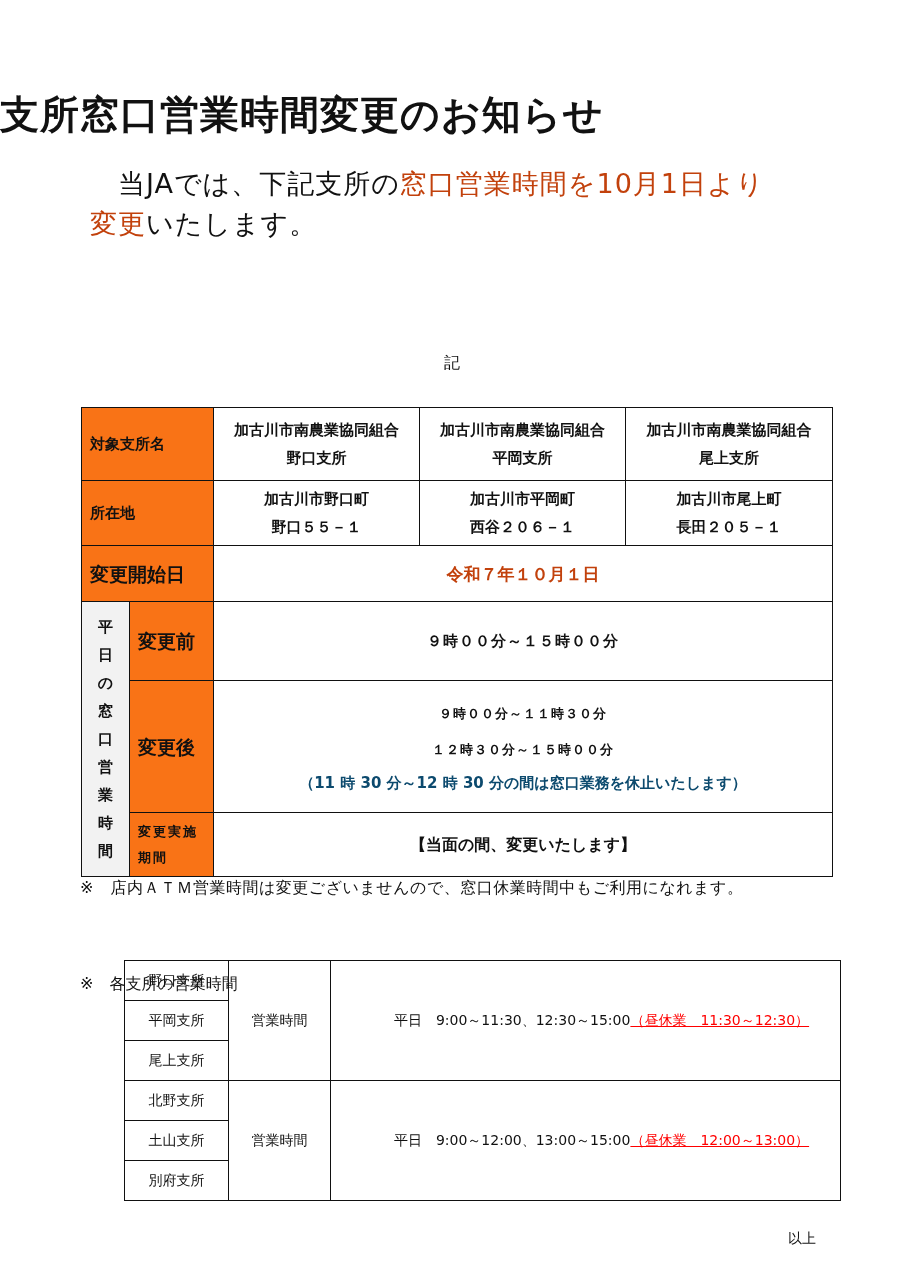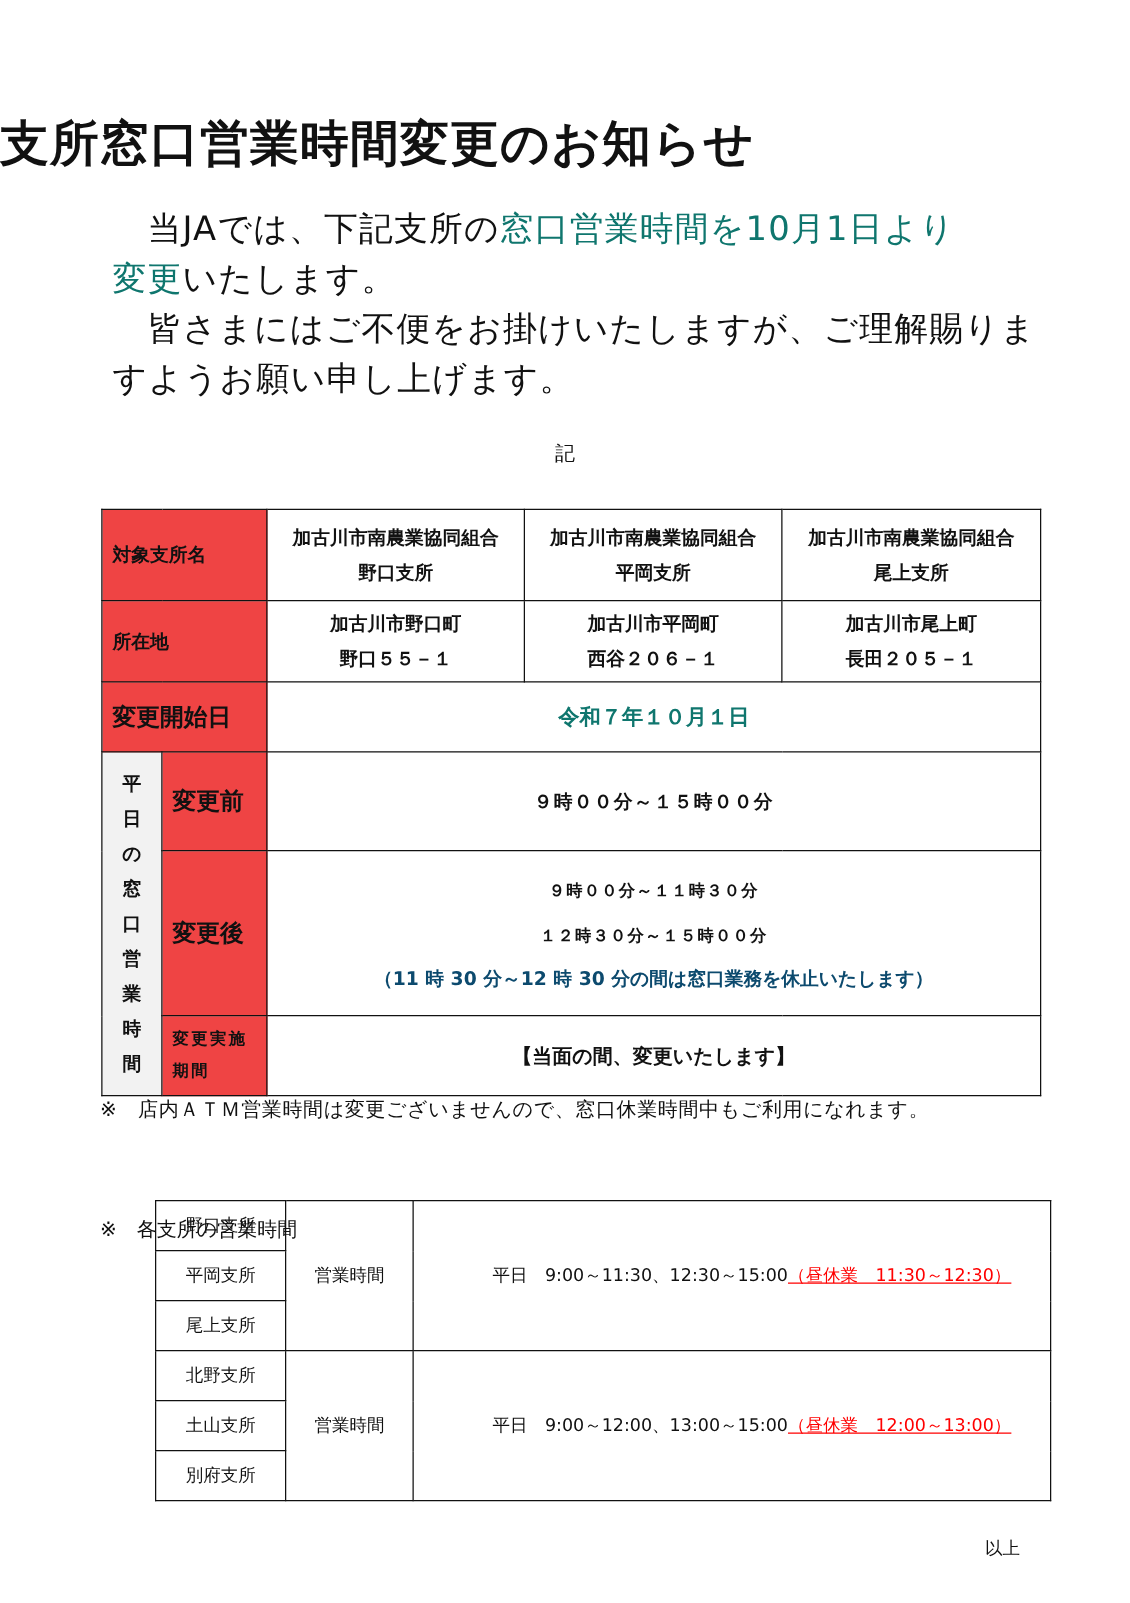--- a/index.html
+++ b/index.html
@@ -10,33 +10,33 @@
     .abs { position: absolute; }
     .title {
       left: 0; width: 904px; top: 88px; text-align: left;
       font-size: 39px; font-weight: bold; letter-spacing: 1px;
     }
     .intro {
       left: 90px; width: 760px; top: 164px;
       font-size: 27px; line-height: 40px; letter-spacing: 1px;
     }
     .intro p { margin: 0; }
-    .red { color: #0f766e; }
+    .red { color: #c2410c; }
     .ki { left: 0; width: 904px; top: 353px; text-align: center; font-size: 16px; }
 
     
     .main-table {
       left: 81px; top: 407px; width: 751px; height: 470px;
       border-collapse: collapse; table-layout: fixed;
     }
     .main-table td {
       border: 1.5px solid #111; padding: 0; text-align: center; vertical-align: middle;
       font-size: 15px; font-weight: bold; line-height: 28px;
     }
-    .main-table td.hd { background: #ef4444; text-align: left; padding-left: 8px; }
+    .main-table td.hd { background: #f97316; text-align: left; padding-left: 8px; }
     .main-table td.hd-big { font-size: 19px; }
     .vert {
       background: #f2f2f2; font-size: 15px; font-weight: bold;
       line-height: 28.5px; text-align: center !important; padding: 0 !important;
     }
     .time-big { font-size: 13px; font-weight: bold; letter-spacing: 1px; line-height: 36px; }
     .red-note { color: #0c4a6e; font-size: 15px; font-weight: bold; line-height: 30px; }
     .small-hd { font-size: 13px !important; line-height: 26px !important; letter-spacing: 2px; }
 
     .note1 { left: 80px; top: 878px; font-size: 16px; letter-spacing: 0.5px; }
@@ -55,21 +55,20 @@
     .lunch { color: #ff0000; text-decoration: underline; text-decoration-color: #ff0000; }
     .ijo { left: 788px; top: 1230px; font-size: 14px; }
   </style>
 </head>
 <body>
 
 <div class="abs title">支所窓口営業時間変更のお知らせ</div>
 
 <div class="abs intro">
   <p> <span>当JAでは、下記支所の</span><span class="red">窓口営業時間を10月1日より</span><br><span class="red">変更</span><span>いたします。</span></p>
-  <p> <span>皆さまにはご不便をお掛けいたしますが、ご理解賜りますようお願い申し上げます。</span></p>
 </div>
 
 <div class="abs ki">記</div>
 
 <table class="abs main-table">
   <colgroup>
     <col style="width:48px">
       <col style="width:84px">
       <col style="width:206px">
       <col style="width:206px">

